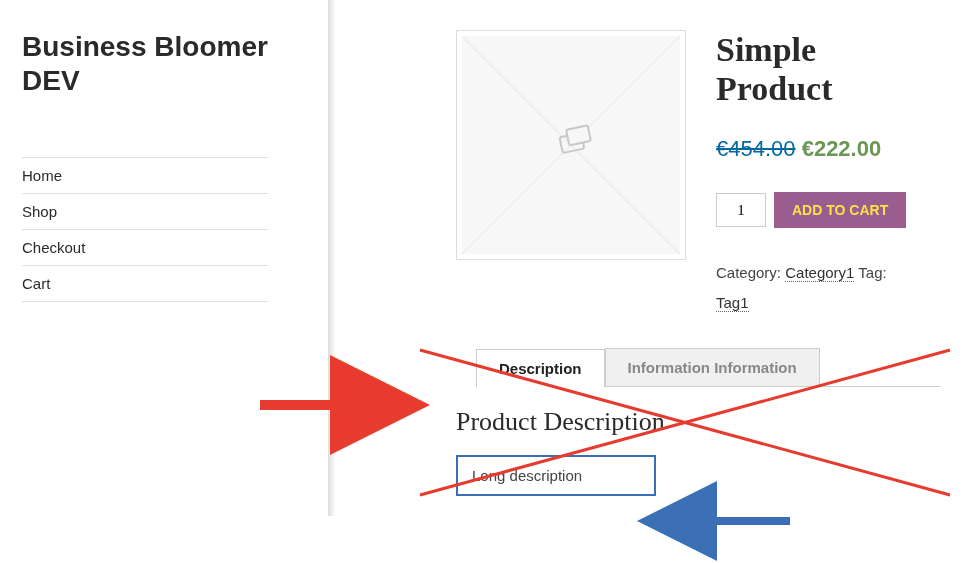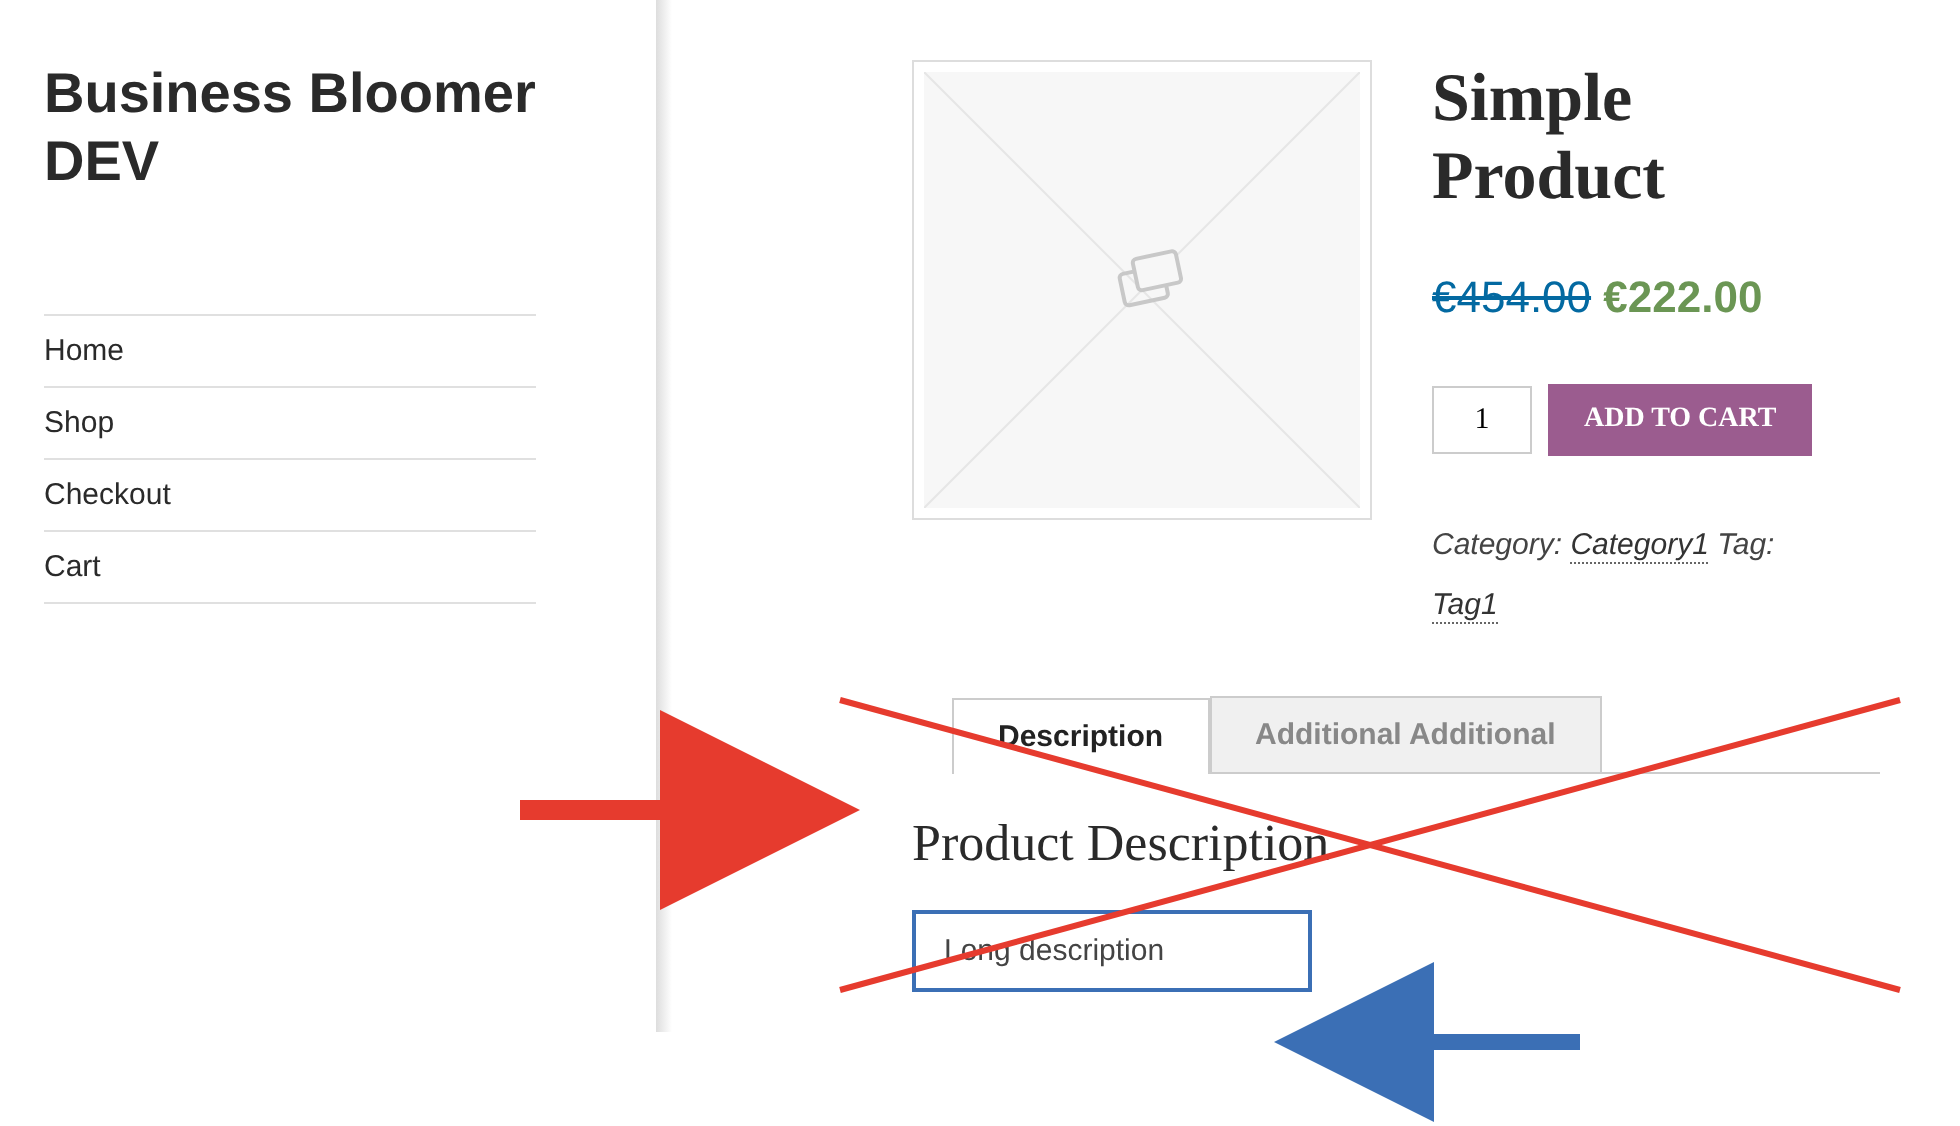--- a/index.html
+++ b/index.html
@@ -21,22 +21,22 @@
 .img-frame { width: 230px; height: 230px; border: 1px solid #ddd; padding: 5px; }
 .img-placeholder { width: 100%; height: 100%; background: #f7f7f7; position: relative; overflow: hidden; }
 .img-placeholder svg { position: absolute; top: 0; left: 0; }
 .summary-col { flex: 1; }
 .product-title { font-size: 34px; font-weight: bold; color: #2a2a2a; line-height: 1.15; margin-bottom: 28px; }
 .price-row { font-size: 22px; margin-bottom: 30px; font-family: 'Helvetica Neue', Arial, sans-serif; }
 .old-price { color: #0369a1; text-decoration: line-through; }
 .new-price { color: #6b9654; font-weight: bold; }
 .cart-row { display: flex; align-items: center; gap: 8px; margin-bottom: 30px; }
 .qty { width: 50px; height: 34px; border: 1px solid #ccc; text-align: center; font-size: 15px; font-family: inherit; }
-.add-cart { background: #9b5c8f; color: #ffffff; border: none; padding: 10px 18px; font-size: 14px; font-weight: bold; cursor: pointer; font-family: Liberation Serif, serif; }
-.meta { font-size: 15px; color: #444; line-height: 2; font-family: 'Helvetica Neue', Arial, sans-serif; font-style: italic; }
+.add-cart { background: #9b5c8f; color: #fde047; border: none; padding: 10px 18px; font-size: 14px; font-weight: bold; cursor: pointer; font-family: Liberation Sans, sans-serif; }
+.meta { font-size: 15px; color: #444; line-height: 2; font-family: 'Helvetica Neue', Arial, sans-serif; }
 .meta a { color: #333; text-decoration: none; border-bottom: 1px dotted #666; cursor: pointer; }
 .tabs-wrap { margin-top: 30px; }
 .tabs { display: flex; border-bottom: 1px solid #ccc; margin-left: 20px; }
 .tab { padding: 10px 22px; font-size: 15px; font-weight: bold; background: #f0f0f0; border: 1px solid #ccc; border-bottom: none; margin-right: 0px; cursor: pointer; font-family: 'Helvetica Neue', Arial, sans-serif; position: relative; }
 .tab.active { background: #fff; color: #222; top: 1px; }
 .tab.inactive { color: #888; }
 .tab-content { padding: 20px 0; }
 .section-heading { font-size: 26px; font-weight: normal; color: #2a2a2a; margin-bottom: 18px; }
 .long-desc-box { border: 2px solid #3b6fb5; padding: 10px 14px; width: 200px; font-size: 15px; color: #444; font-family: 'Helvetica Neue', Arial, sans-serif; }
 .overlay { position: absolute; top: 0; left: 0; pointer-events: none; }
@@ -84,21 +84,21 @@
           <button class="add-cart">ADD TO CART</button>
         </div>
         <div class="meta">
           <span>Category: </span><a>Category1</a><span> Tag: </span><br><a>Tag1</a>
         </div>
       </div>
     </div>
     <div class="tabs-wrap">
       <div class="tabs">
         <div class="tab active">Description</div>
-        <div class="tab inactive">Additional Additional</div>
+        <div class="tab inactive">Information Information</div>
       </div>
       <div class="tab-content">
         <h2 class="section-heading">Product Description</h2>
         <div class="long-desc-box">Long description</div>
       </div>
     </div>
   </main>
 </div>
 
 <svg class="overlay" width="980" height="563">

